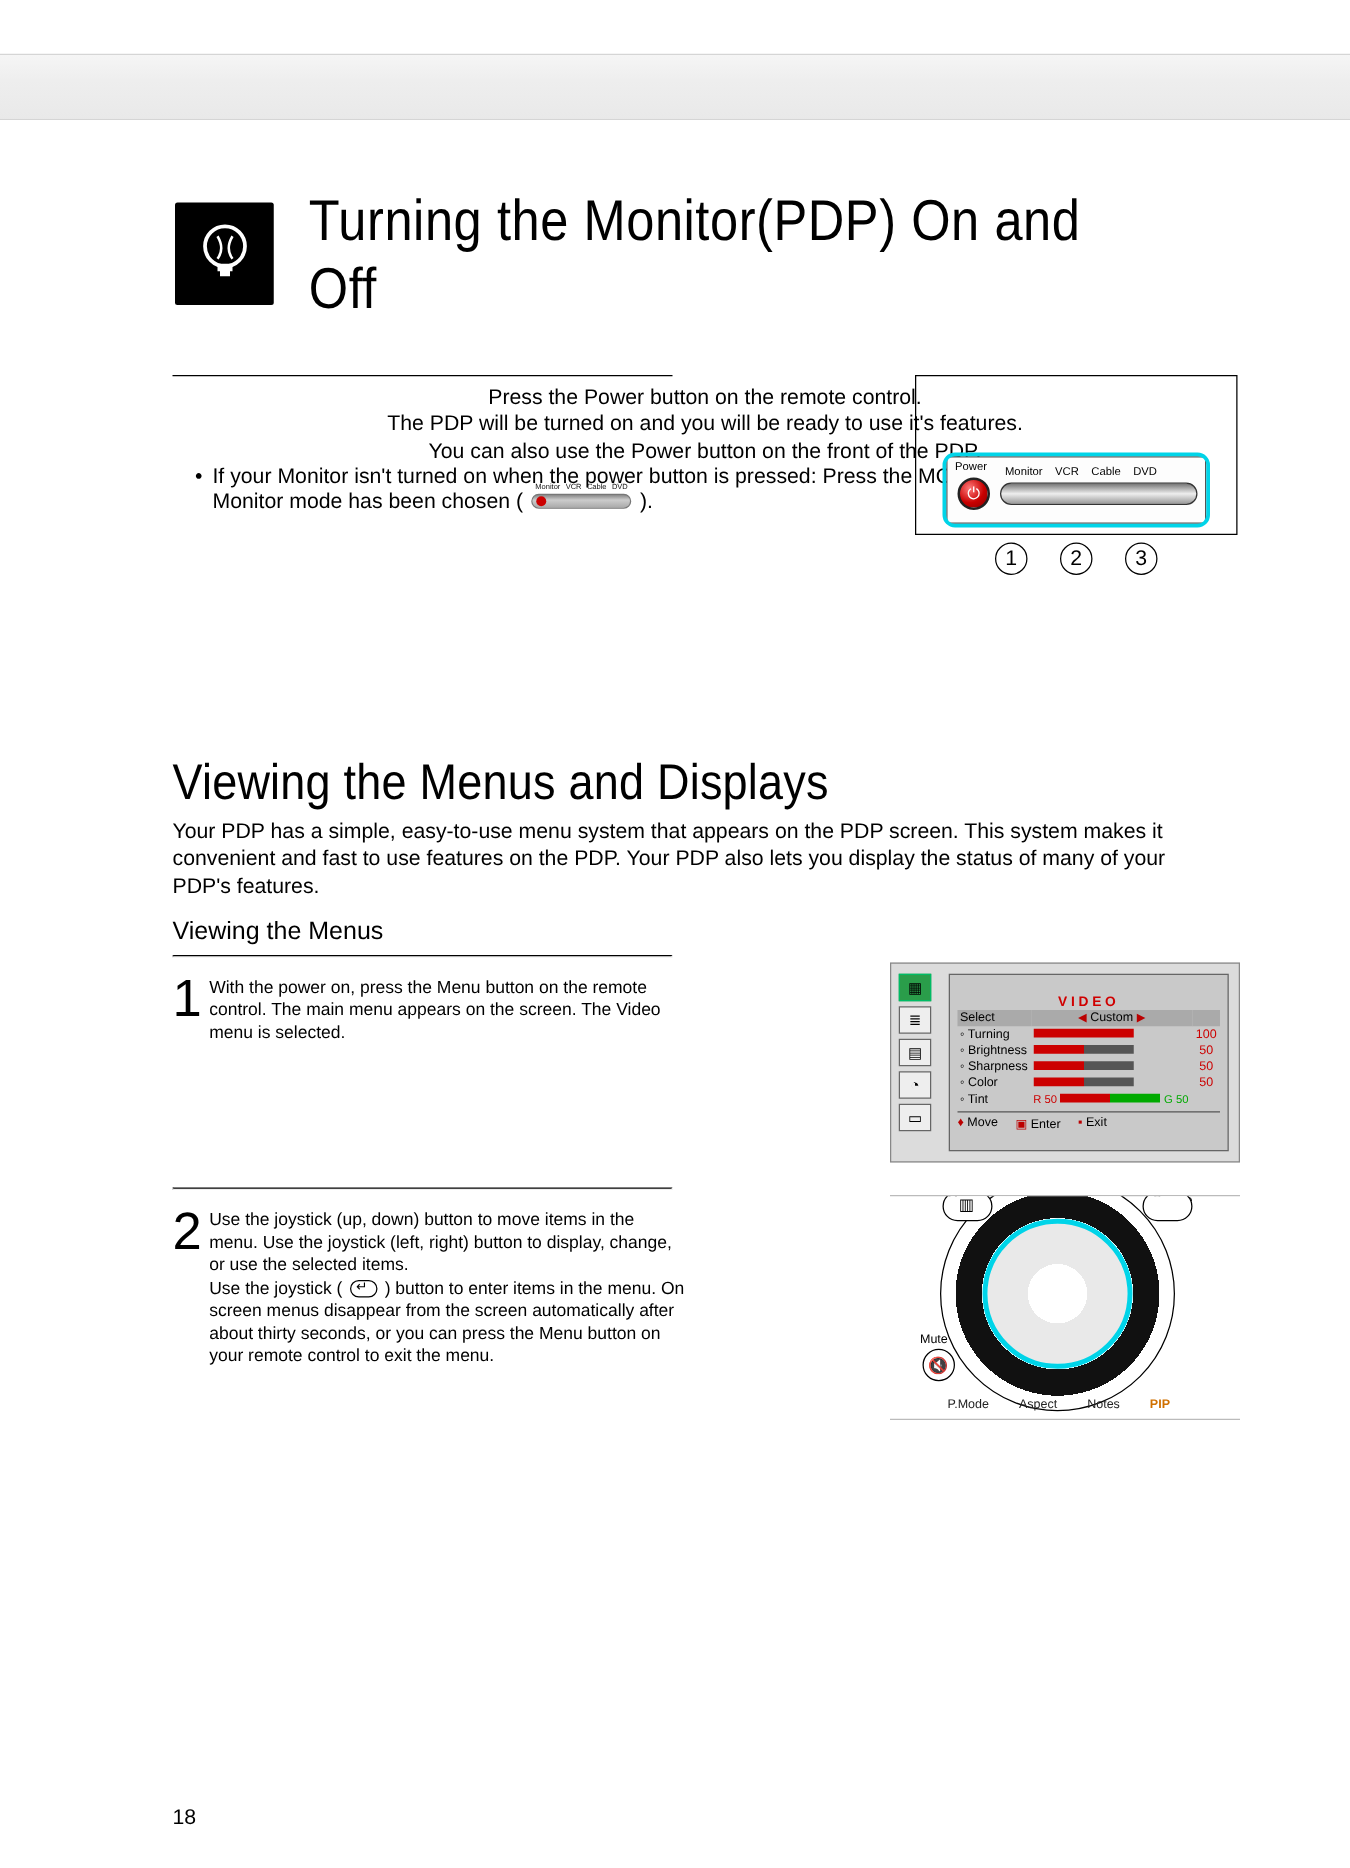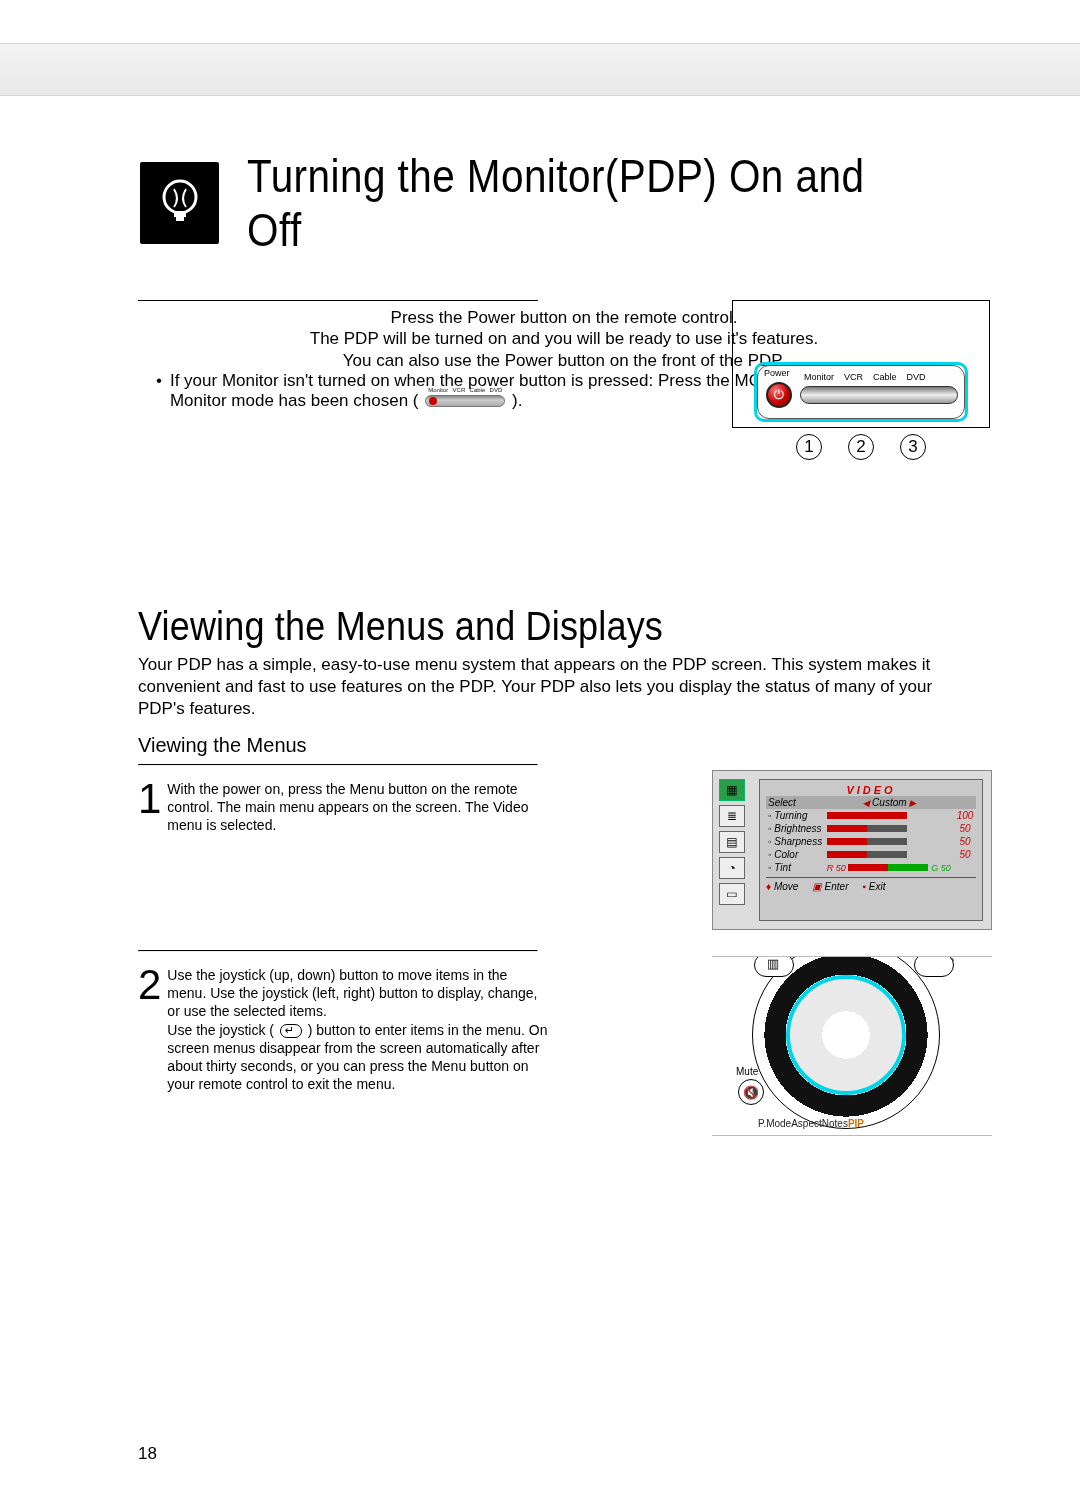--- a/index.html
+++ b/index.html
@@ -61,21 +61,21 @@
   .fig-power{
     position:absolute; top:300px; right:90px;
     width:258px; height:160px;
   }
   .fig-power .frame{
     position:absolute; top:0; left:0; right:0; height:128px;
     border:1px solid #000;
   }
   .fig-power .cluster{
     position:absolute; left:24px; right:24px; bottom:8px; height:54px;
-    border:1px solid #555; border-radius:12px;
+    border:1px solid #555; border-radius:1px;
     background:#fdfdfd;
   }
   .fig-power .hi{
     position:absolute; inset:-4px;
     border:3px solid #00d4e8; border-radius:10px;
   }
   .pwr-label{ position:absolute; left:6px; top:2px; font-size:9px; }
   .pwr-btn{
     position:absolute; left:8px; top:16px;
     width:26px; height:26px; border-radius:50%;
@@ -148,22 +148,21 @@
   }
   .osd .sidebar div{
     width:26px; height:22px; border:1px solid #666;
     display:flex;align-items:center;justify-content:center;
     background:#eee; font-size:12px;
   }
   .osd .sidebar div.on{ background:#2a9d4a; border-color:#0b6; }
   .osd .panel{
     position:absolute; left:46px; right:8px; top:8px; bottom:8px;
     border:1px solid #666; background:#c9c9c9;
-    padding:4px 6px;
-    font-style:italic;
+    padding:16px 6px;
   }
   .osd .hdr{ color:#d00000; font-size:11px; text-align:center; letter-spacing:3px; font-weight:bold;}
   .osd table{ width:100%; border-collapse:collapse; font-size:10px;}
   .osd td{ padding:1px 2px; }
   .osd .sel{ background:#aaa; }
   .osd .val{ color:#c00; text-align:center; width:22px;}
   .osd .bar{
     display:inline-block; height:7px; width:80px;
     background:linear-gradient(to right,#c00 0,#c00 var(--p),#555 var(--p),#555 100%);
   }
@@ -202,21 +201,21 @@
   .src-btn{ right:38px;}
   .menu-btn::after{content:"▥"; position:absolute; left:12px; top:2px; font-size:13px;}
   .wlabel{ position:absolute; font-size:10px;}
   .mute-btn{
     position:absolute; left:26px; bottom:30px;
     width:26px; height:26px; border:1px solid #000; border-radius:50%;
     display:flex;align-items:center;justify-content:center; font-size:13px;
   }
   .wlabels-row{
     position:absolute; bottom:6px; left:46px;
-    font-size:10px; display:flex; color:#222;
+    font-size:10px; display:flex; gap:24px; color:#222;
   }
   .wlabels-row span.pip{ color:#d07000; font-weight:bold;}
 
   .pagenum{ position:absolute; bottom:30px; left:138px; font-size:17px;}
 </style>
 </head>
 <body>
 
 <div class="banner banner-top"></div>
 <div class="banner banner-main"></div>

